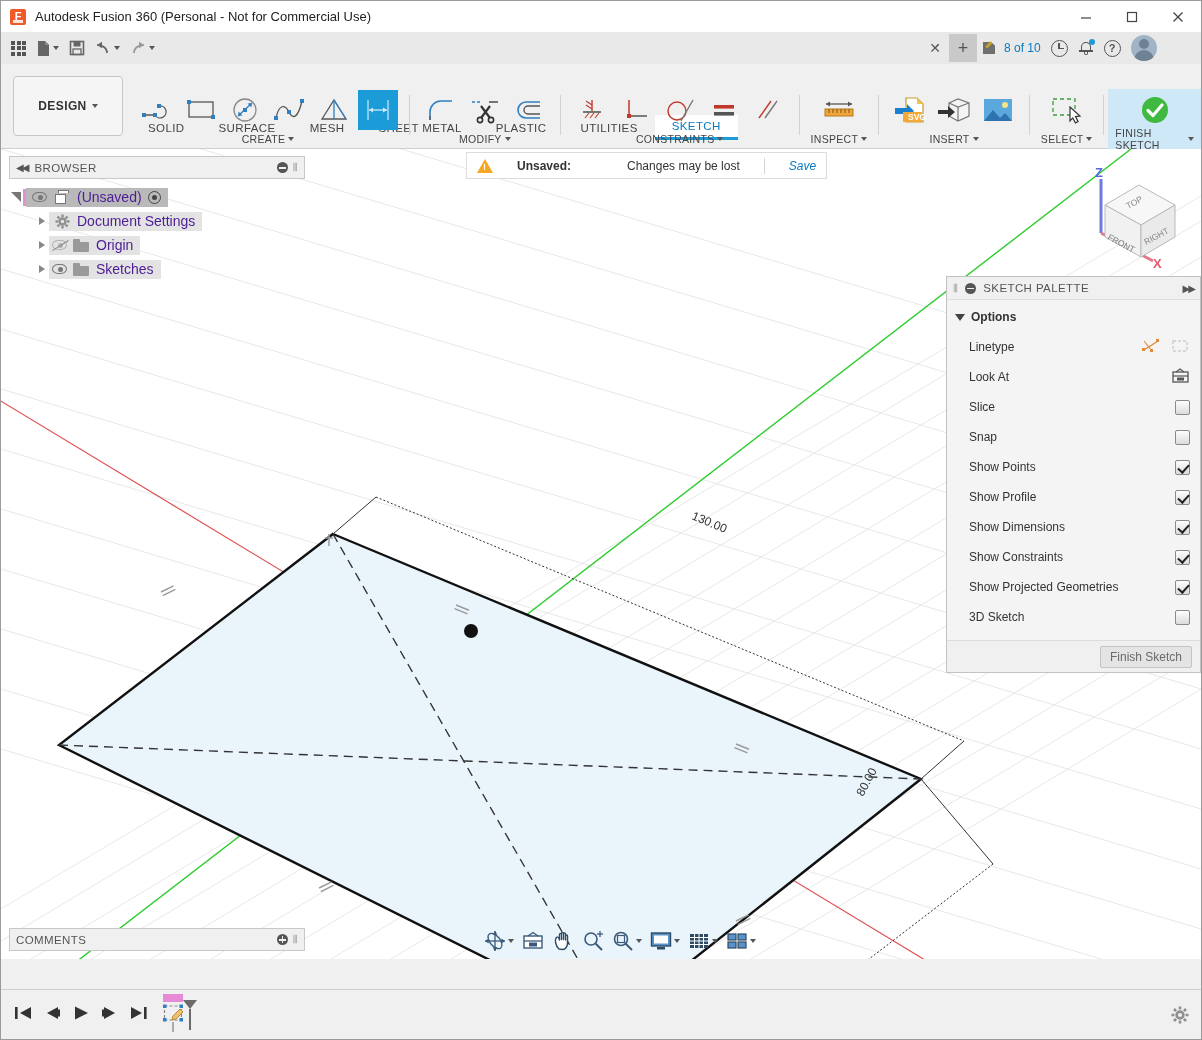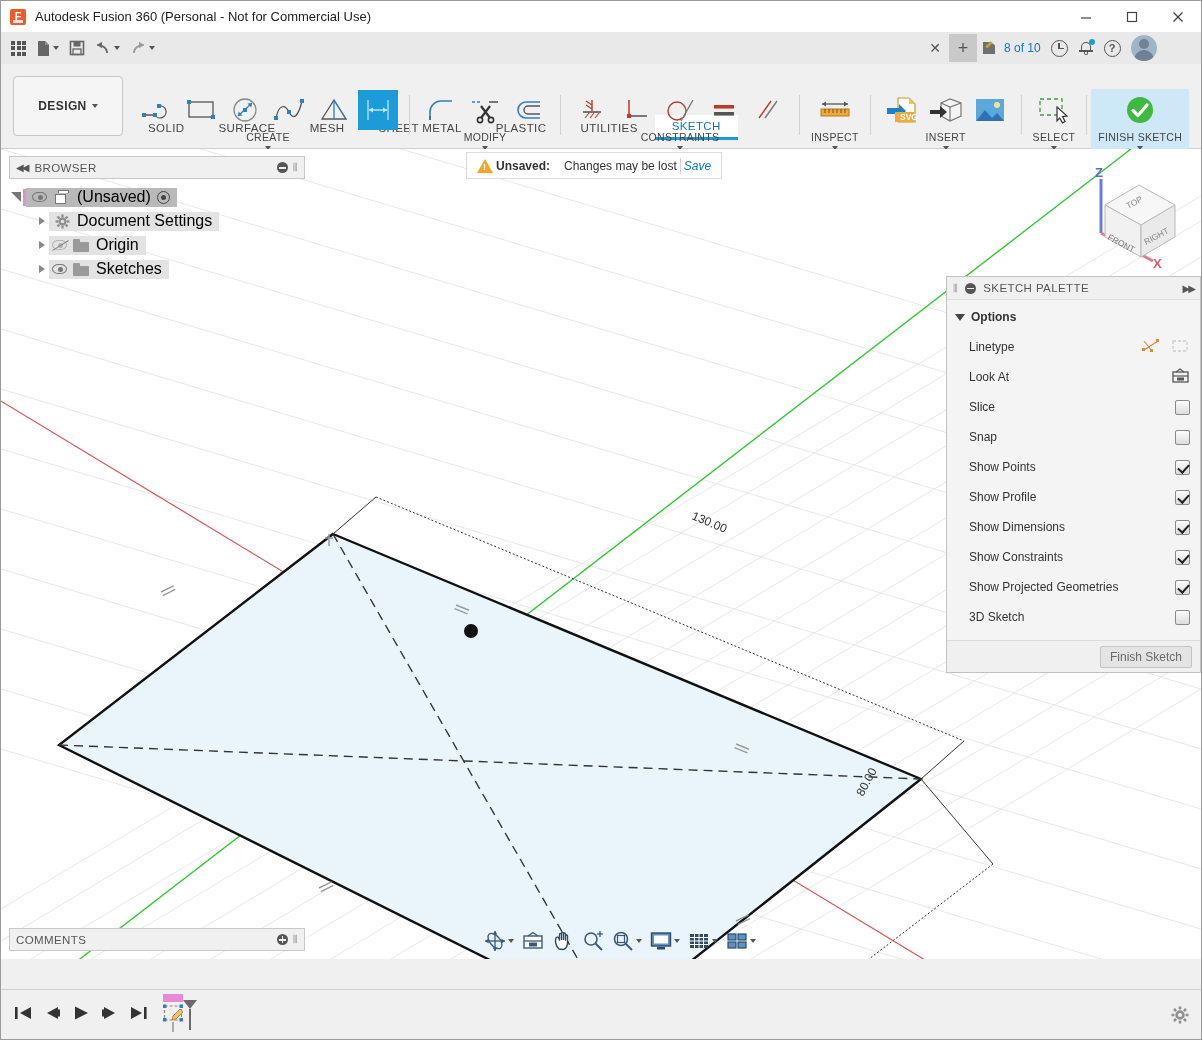--- a/index.html
+++ b/index.html
@@ -137,21 +137,21 @@
     color: #0a7abf; background: #ffffff; border-bottom: 3px solid #1b9bd8;
   }
   .panels {
     position: absolute; left: 130px; top: 25px; right: 0; height: 60px;
     display: flex; align-items: stretch;
   }
   .panel { display: flex; flex-direction: column; align-items: center; position: relative; padding: 0 7px; }
   .panel-row { display: flex; align-items: center; gap: 4px; height: 42px; }
   .panel-lbl {
     font-size: 10.5px; color: #444; display: flex; align-items: center; gap: 3px;
-    letter-spacing: .3px; height: 16px; flex-direction: column;
+    letter-spacing: .3px; height: 16px;
   }
   .tool { width: 40px; height: 40px; display: flex; align-items: center; justify-content: center; }
   .tool.sel { background: #1b9bd8; }
   .vsep { width: 1px; background: #d2d2d2; margin: 6px 4px 14px; align-self: stretch; }
   .finish-panel { background: #cfe8f7; }
 
   
   .canvas {
     position: absolute; left: 0; top: 148px; width: 1200px; height: 810px;
     background: #ffffff; overflow: hidden;
@@ -167,21 +167,21 @@
     height: 23px; background: #f0f0f0; border: 1px solid #c8c8c8;
     display: flex; align-items: center; padding: 0 6px; gap: 7px;
     font-size: 11.5px; color: #555; letter-spacing: .4px;
   }
   .hd-collapse { color: #555; font-size: 10px; letter-spacing: -2px; }
   .hd-right { margin-left: auto; display: flex; align-items: center; gap: 5px; }
   .minus-circ { width: 11px; height: 11px; border-radius: 50%; background: #555; position: relative; }
   .minus-circ::after { content:""; position:absolute; left:2px; top:5px; width:7px; height:1.5px; background:#f0f0f0; }
   .grip { color:#999; font-size:11px; }
   .tree { padding-top: 6px; }
-  .tree-row { display: flex; align-items: center; height: 24px; font-size: 16px; color: #000000; }
+  .tree-row { display: flex; align-items: center; height: 24px; font-size: 14px; color: #4c1d95; }
   .tree-row .hl { display: flex; align-items: center; height: 19px; background: #e3e3e3; padding-right: 7px; }
   .tree-row.root .hl { background: #b9b9b9; }
   .tw { width: 14px; height: 24px; display: flex; align-items: center; justify-content: center; }
   .arrow-r { width: 0; height: 0; border-top: 4.5px solid transparent; border-bottom: 4.5px solid transparent; border-left: 6px solid #888; }
   .arrow-dn-lg { width: 0; height: 0; border-left: 10px solid transparent; border-top: 10px solid #777; }
   .pinkbar { width: 3px; height: 17px; background: #e191d1; }
   .eye { width: 17px; height: 13px; position: relative; }
   .eye .o { position:absolute; left:0; top:1px; width:15px; height:10px; border:1.4px solid #777; border-radius: 50%/60%; }
   .eye .p { position:absolute; left:5.5px; top:4px; width:5px; height:5px; border-radius:50%; background:#777; }
   .eye.off .o, .eye.off .p { opacity: .45; }
@@ -194,21 +194,21 @@
   .folder .ft { position:absolute; left:0; top:0; width:7px; height:4px; background:#9a9a9a; border-radius:1px 1px 0 0; }
   .gear { width: 15px; height: 15px; position: relative; }
   .radio-dot { width: 13px; height: 13px; border: 1.5px solid #444; border-radius: 50%; position: relative; margin-left: 6px; }
   .radio-dot::after { content:""; position:absolute; left:3px; top:3px; width:5px; height:5px; border-radius:50%; background:#444; }
   .tree-lbl { margin-left: 7px; }
 
   
   .unsaved {
     position: absolute; left: 465px; top: 3px; height: 27px;
     background: #ffffff; border: 1px solid #dcdcdc;
-    display: flex; align-items: center; gap: 3px; padding: 0 10px;
+    display: flex; align-items: center; gap: 24px; padding: 0 10px;
     font-size: 12px;
   }
   .warn-tri { width: 0; height: 0; border-left: 8px solid transparent; border-right: 8px solid transparent;
               border-bottom: 14px solid #f5a623; position: relative; }
   .warn-tri::after { content:"!"; position:absolute; left:-2px; top:3px; width:4px; color:#fff; font-size:9px; font-weight:bold; }
   .unsaved b { font-weight: bold; color: #333; }
   .u-sep { width: 1px; height: 16px; background: #d5d5d5; }
   .u-save { color: #0a7abf; font-style: italic; }
 
   

